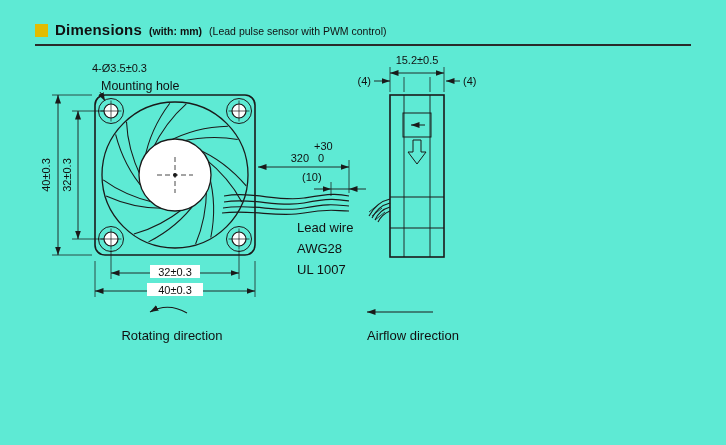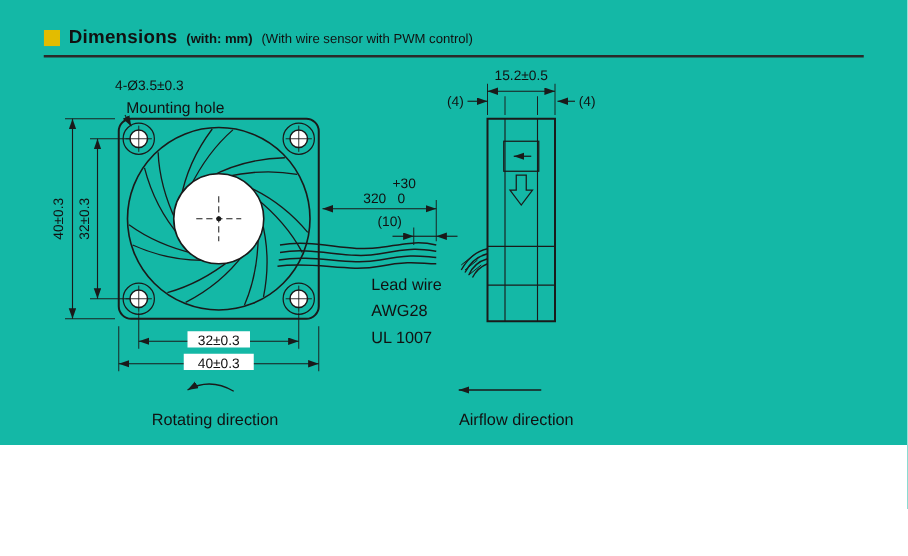--- a/index.html
+++ b/index.html
@@ -1,17 +1,17 @@
 <!DOCTYPE html>
 <html><head>
 <meta charset="utf-8">
 <title>Dimensions</title>
 <style>
   html,body{margin:0;padding:0;background:#fff;}
-  .page{position:relative;width:726px;height:356px;background:#14b8a6;overflow:hidden;
+  .page{position:relative;width:726px;height:445px;background:#5eead4;overflow:hidden;
         font-family:"Liberation Sans",sans-serif;color:#111;}
   .header{position:absolute;left:35px;top:21px;display:flex;align-items:baseline;gap:7px;white-space:nowrap;}
   .bullet{position:relative;top:1px;align-self:center;}
   .hd-title{font-size:15px;font-weight:bold;letter-spacing:.2px;}
   .hd-unit{font-size:10.5px;font-weight:bold;}
   .hd-note{font-size:10.5px;}
   .header-rule{position:absolute;left:35px;top:44px;width:656px;height:1.6px;background:#2a2a2a;}
   .drawing{position:absolute;left:0;top:0;}
   svg text{font-family:"Liberation Sans",sans-serif;fill:#111;}
   .fs11{font-size:11px;}
@@ -22,21 +22,21 @@
 <body>
 
 <div class="page">
 
   <div class="header">
     <svg class="bullet" width="13" height="13">
       <rect x="0" y="0" width="13" height="13" fill="#E3BC00"></rect>
     </svg>
     <span class="hd-title">Dimensions</span>
     <span class="hd-unit">(with: mm)</span>
-    <span class="hd-note">(With wire sensor with PWM control)</span>
+    <span class="hd-note">(Lead pulse sensor with PWM control)</span>
   </div>
   <div class="header-rule"></div>
 
   <svg class="drawing" width="726" height="445" viewBox="0 0 726 445">
     <defs>
       <marker id="arr" orient="auto-start-reverse" markerUnits="userSpaceOnUse" markerWidth="10" markerHeight="8" refX="8.5" refY="3">
         <path d="M0,0 L8.5,3 L0,6 Z" fill="#1a1a1a"></path>
       </marker>
     </defs>
 

